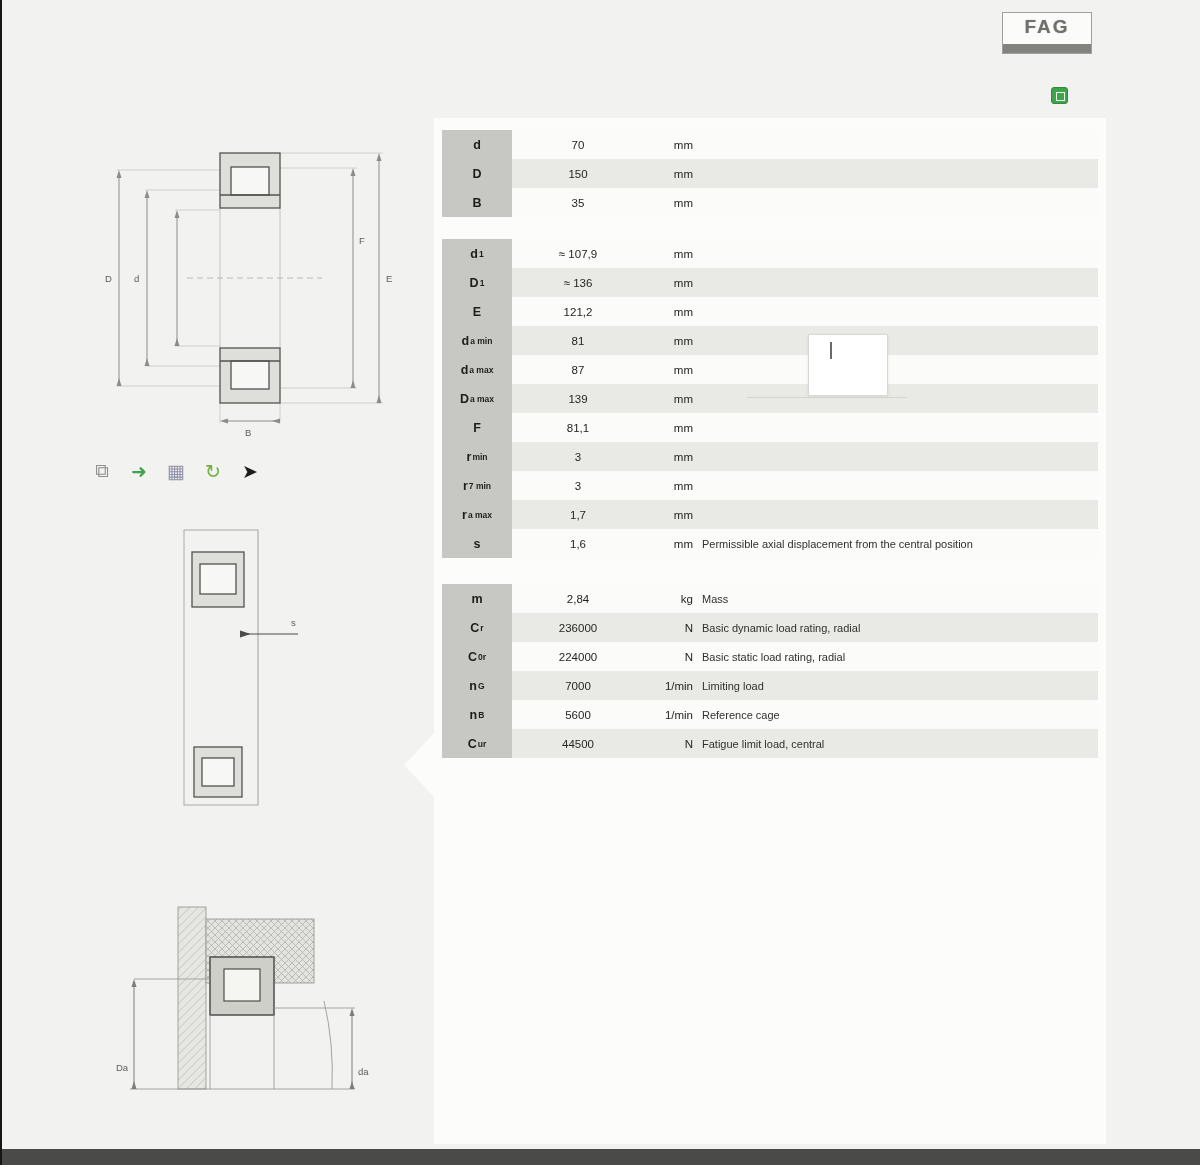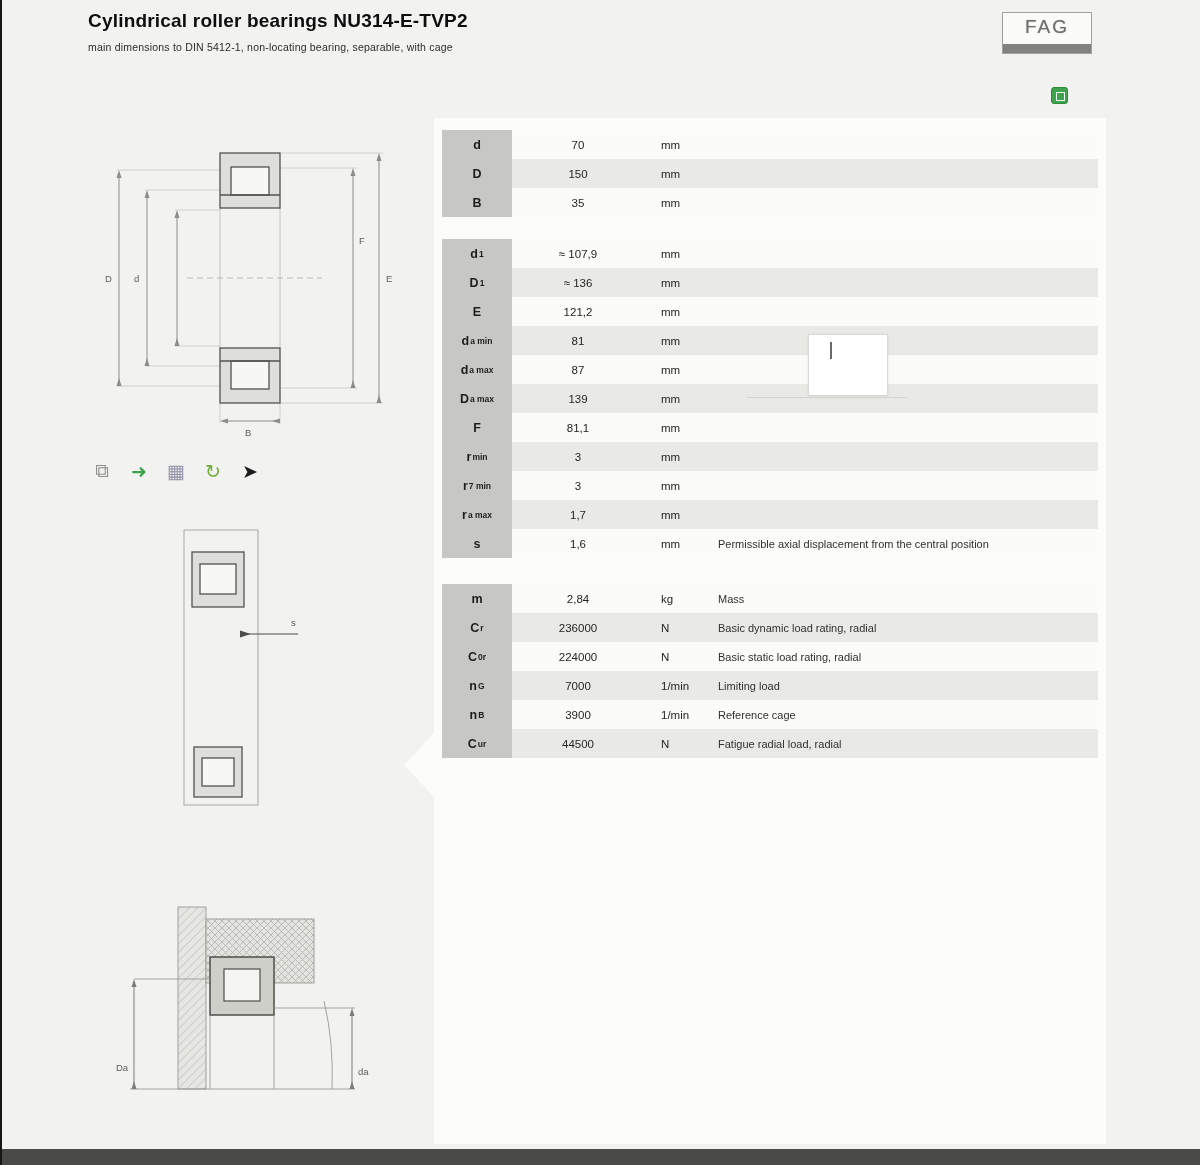--- a/index.html
+++ b/index.html
@@ -7,63 +7,61 @@
     position:relative; width:1200px; height:1165px; margin:0 auto;
     background:#f2f2f0; overflow:hidden;
     border-left:2px solid #161616;
     font-family:"Liberation Sans", sans-serif;
     color:#1c1c1c;
   }
   
   .title{position:absolute; left:86px; top:10px; font-size:19px; font-weight:bold; letter-spacing:.2px; color:#0e0e0e;}
   .subtitle{position:absolute; left:86px; top:41px; font-size:10.5px; color:#2c2c2c; width:580px; letter-spacing:.2px;}
   .logo{position:absolute; left:1000px; top:12px; width:90px; height:42px; background:#fbfbf9; border:1px solid #a0a09c; box-sizing:border-box;}
-  .logo-text{display:block; text-align:center; font-weight:normal; font-size:19px; letter-spacing:2px; color:#70706c; margin-top:3px;
+  .logo-text{display:block; text-align:center; font-weight:bold; font-size:19px; letter-spacing:2px; color:#70706c; margin-top:3px;
              text-shadow:0 0 1px #9a9a96;}
   .logo-bar{position:absolute; left:0; bottom:0; width:100%; height:9px; background:#82827e;}
   .info-button{position:absolute; left:1049px; top:87px; width:17px; height:17px; background:#3fa24d; border-radius:3px; border:1px solid #2e8a3c; box-sizing:border-box; cursor:pointer;}
   .info-button::after{content:""; position:absolute; left:4px; top:4px; width:7px; height:7px; border:1.5px solid #eaf6ec;}
   
   .panel{position:absolute; left:432px; top:118px; width:672px; height:1026px; background:#fcfcfa;}
   .panel-tail{position:absolute; left:402px; top:733px; width:0; height:0;
     border-top:32px solid transparent; border-bottom:32px solid transparent; border-right:30px solid #fcfcfa;}
   
   .spec-table{position:absolute; left:440px; top:130px; width:656px; display:flex; flex-direction:column;}
   .section{display:flex; flex-direction:column;}
   .section + .section{margin-top:22px;}
   .section:nth-child(3){margin-top:26px;}
   .row{display:flex; align-items:center; height:29px; background:#fbfbf9;}
   .row.alt{background:#e9e9e6;}
   .cell-label{width:70px; align-self:stretch; background:#c7c7c4; display:flex; align-items:center; justify-content:center;
               font-weight:bold; font-size:12.5px; color:#1d1d1b;}
   .cell-label sub{font-size:8.5px; font-weight:bold; margin-left:1px;}
   .cell-value{width:132px; text-align:center; font-size:11.5px; color:#252523; white-space:nowrap;}
-  .cell-unit{width:48px; margin-left:17px; font-size:11.5px; color:#252523;}
+  .cell-unit{width:48px; margin-left:1px; font-size:11.5px; color:#252523;text-align:right;}
   .cell-desc{flex:1; font-size:11px; color:#30302e; padding-left:2px; white-space:nowrap; overflow:hidden;margin-left:7px;}
   
   .icon-row{position:absolute; left:88px; top:458px; display:flex; gap:13px; align-items:center;}
   .tool-icon{width:24px; height:26px; display:flex; align-items:center; justify-content:center; font-size:19px; cursor:pointer;}
   
   .tooltip{position:absolute; left:806px; top:334px; width:78px; height:60px; background:#ffffff;
            border:1px solid #d8d8d4; box-shadow:0 1px 3px rgba(0,0,0,.08);}
   .cursor-line{position:absolute; left:21px; top:7px; width:2px; height:17px; background:#6a6a66;}
   .tooltip-text{position:absolute; left:8px; bottom:5px; font-size:8px; color:#9a9a96;}
   .hairline{position:absolute; left:745px; top:397px; width:160px; height:1px; background:#d4d4d0;}
   
   .drawing{position:absolute;}
   .footer-bar{position:absolute; left:0; bottom:0; width:100%; height:16px; background:#4a4a48;}
   svg text{font-family:"Liberation Sans", sans-serif;}
 </style>
 </head>
 <body>
 
 <div class="page">
 
-  <div class="title">Cylindrical roller bearings NU314-E-TVP2</div>
-  <div class="subtitle">main dimensions to DIN 5412-1, non-locating bearing, separable, with cage</div>
   <div class="logo">
     <span class="logo-text">FAG</span>
     <span class="logo-bar"></span>
   </div>
   <div class="info-button"></div>
 
   <div class="panel"></div>
   <div class="panel-tail"></div>
 
   <svg class="drawing" style="left:85px; top:138px;" width="320" height="305" viewBox="0 0 320 305">
@@ -342,32 +340,32 @@
           </div>
           <div class="cell-value">7000</div>
           <div class="cell-unit">1/min</div>
           <div class="cell-desc">Limiting load</div>
         </div>
         <div class="row">
           <div class="cell-label">
             <span>n</span>
             <sub>B</sub>
           </div>
-          <div class="cell-value">3900</div>
+          <div class="cell-value">5600</div>
           <div class="cell-unit">1/min</div>
           <div class="cell-desc">Reference cage</div>
         </div>
         <div class="row alt">
           <div class="cell-label">
             <span>C</span>
             <sub>ur</sub>
           </div>
           <div class="cell-value">44500</div>
           <div class="cell-unit">N</div>
-          <div class="cell-desc">Fatigue radial load, radial</div>
+          <div class="cell-desc">Fatigue limit load, central</div>
         </div>
       </div>
     </div>
 
   <div class="tooltip">
     <div class="cursor-line"></div>
     <div class="tooltip-text"></div>
   </div>
   <div class="hairline"></div>
 

